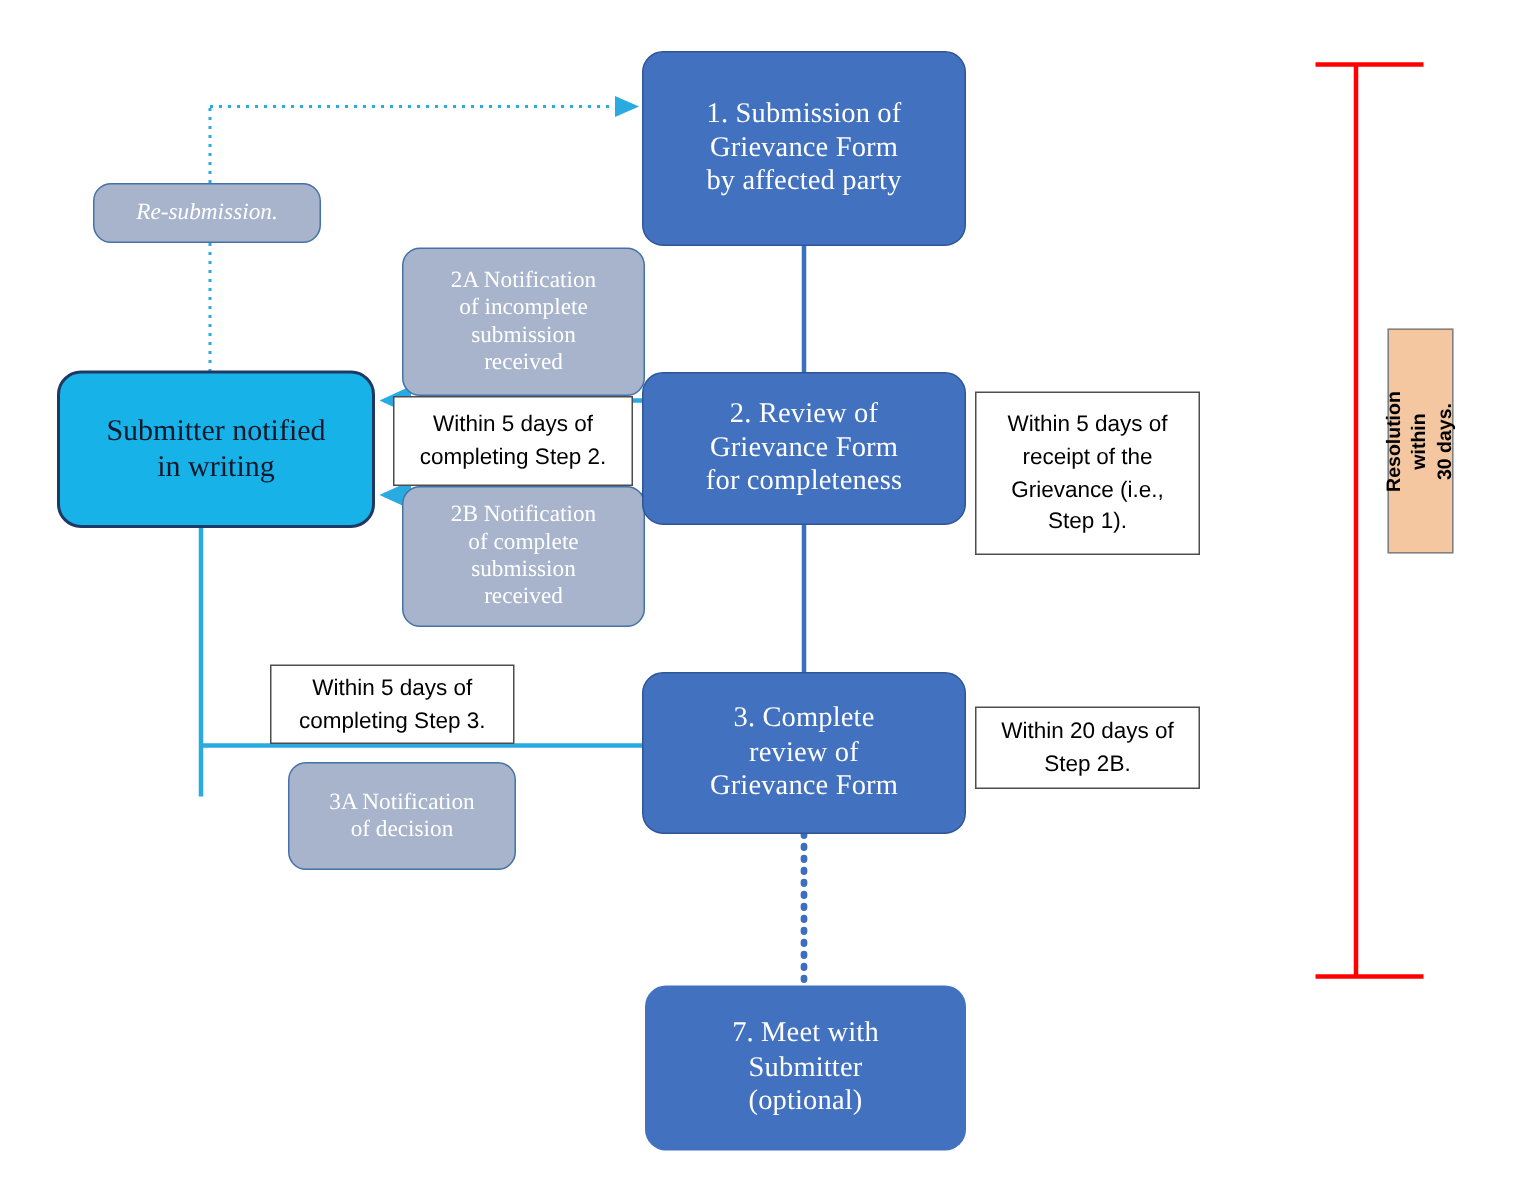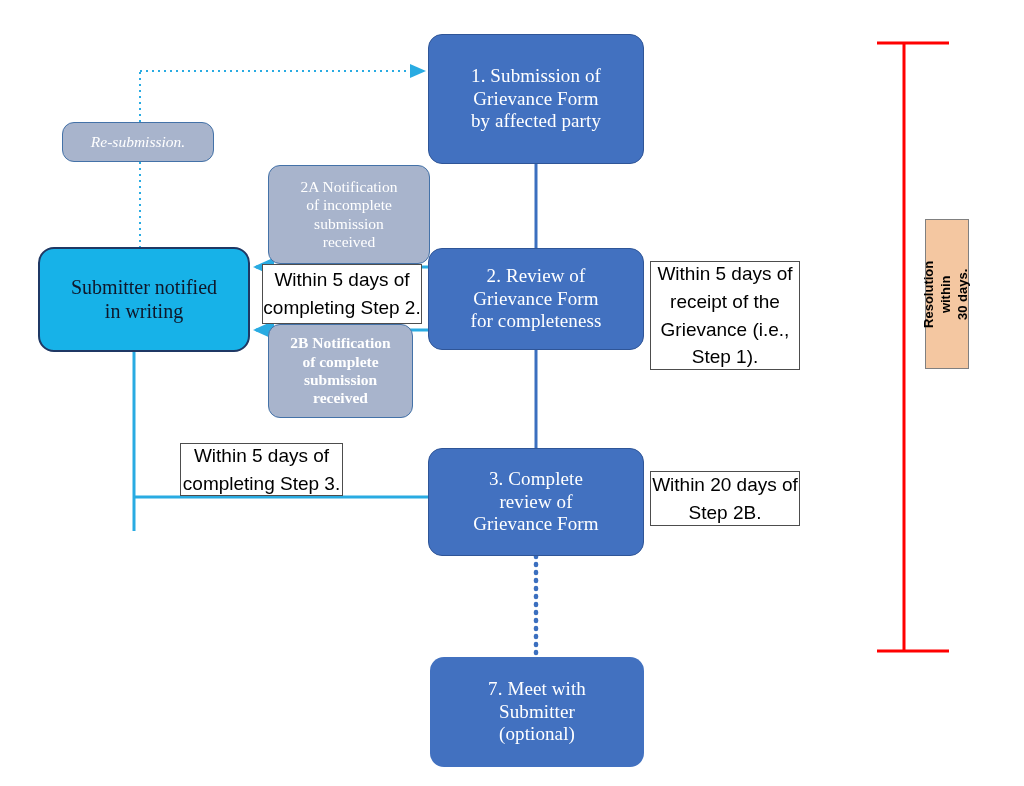--- a/index.html
+++ b/index.html
@@ -66,21 +66,21 @@
     font-size: 15.5px;
     z-index: 2;
   }
   
   .timing {
     background: #ffffff;
     color: #000000;
     border: 1.5px solid #4D4D4D;
     border-radius: 0;
     font-family: "Liberation Sans", sans-serif;
-    font-size: 19px;
+    font-size: 15px;
     line-height: 1.45;
     z-index: 4;
     justify-content: center;
   }
   
   .resolution {
     background: #F4C7A1;
     border: 1.5px solid #808080;
     z-index: 3;
   }
@@ -167,21 +167,21 @@
 completing Step 2.</span>
   </div>
 
   <div class="node timing" style="left:650px; top:261px; width:150px; height:109px;">
     <span>Within 5 days of
 receipt of the
 Grievance (i.e.,
 Step 1).</span>
   </div>
 
-  <div class="node greybox" style="left:268px; top:324px; width:145px; height:94px;font-weight:bold;">
+  <div class="node greybox" style="left:268px; top:324px; width:162px; height:94px;">
     <span>2B Notification
 of complete
 submission
 received</span>
   </div>
 
   <div class="node timing" style="left:180px; top:443px; width:163px; height:53px;">
     <span>Within 5 days of
 completing Step 3.</span>
   </div>
@@ -190,20 +190,24 @@
     <span>3. Complete
 review of
 Grievance Form</span>
   </div>
 
   <div class="node timing" style="left:650px; top:471px; width:150px; height:55px;">
     <span>Within 20 days of
 Step 2B.</span>
   </div>
 
+  <div class="node greybox" style="left:192px; top:508px; width:152px; height:72px;">
+    <span>3A Notification
+of decision</span>
+  </div>
 
   <div class="node step" style="left:430px; top:657px; width:214px; height:110px;">
     <span>7. Meet with
 Submitter
 (optional)</span>
   </div>
 
   <div class="node resolution" style="left:925px; top:219px; width:44px; height:150px;">
     <span class="vlabel">Resolution within
 30 days.</span>

